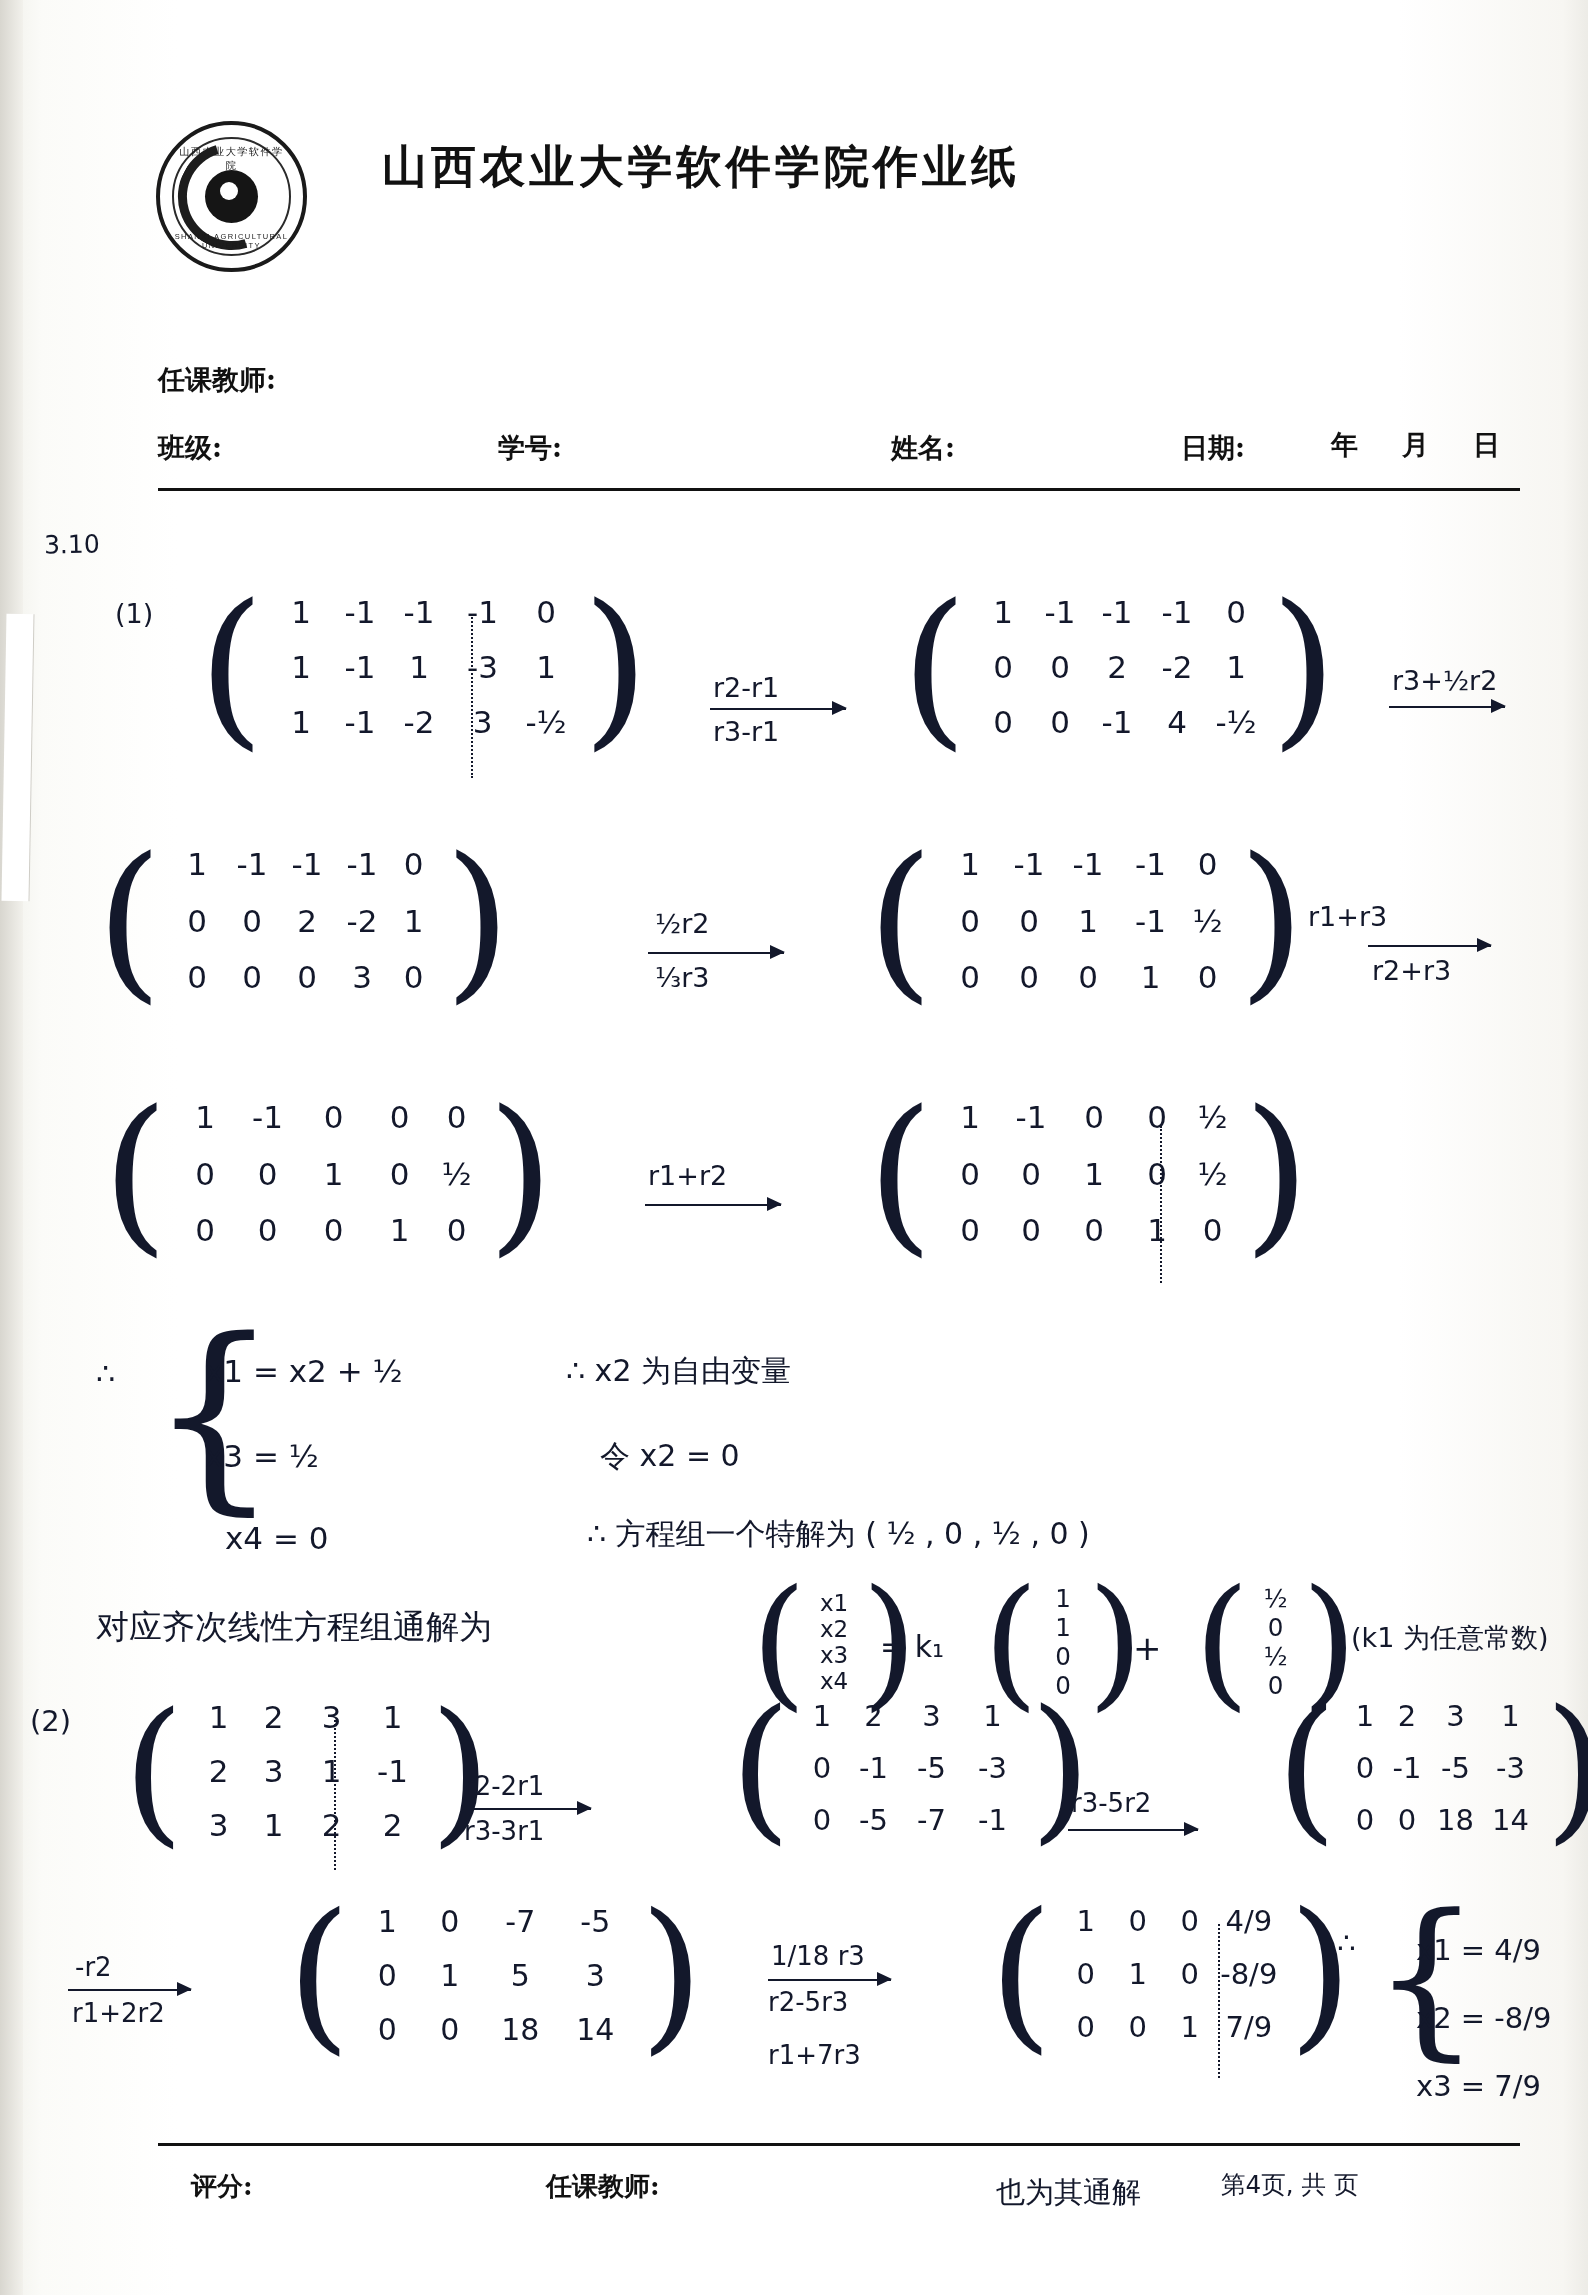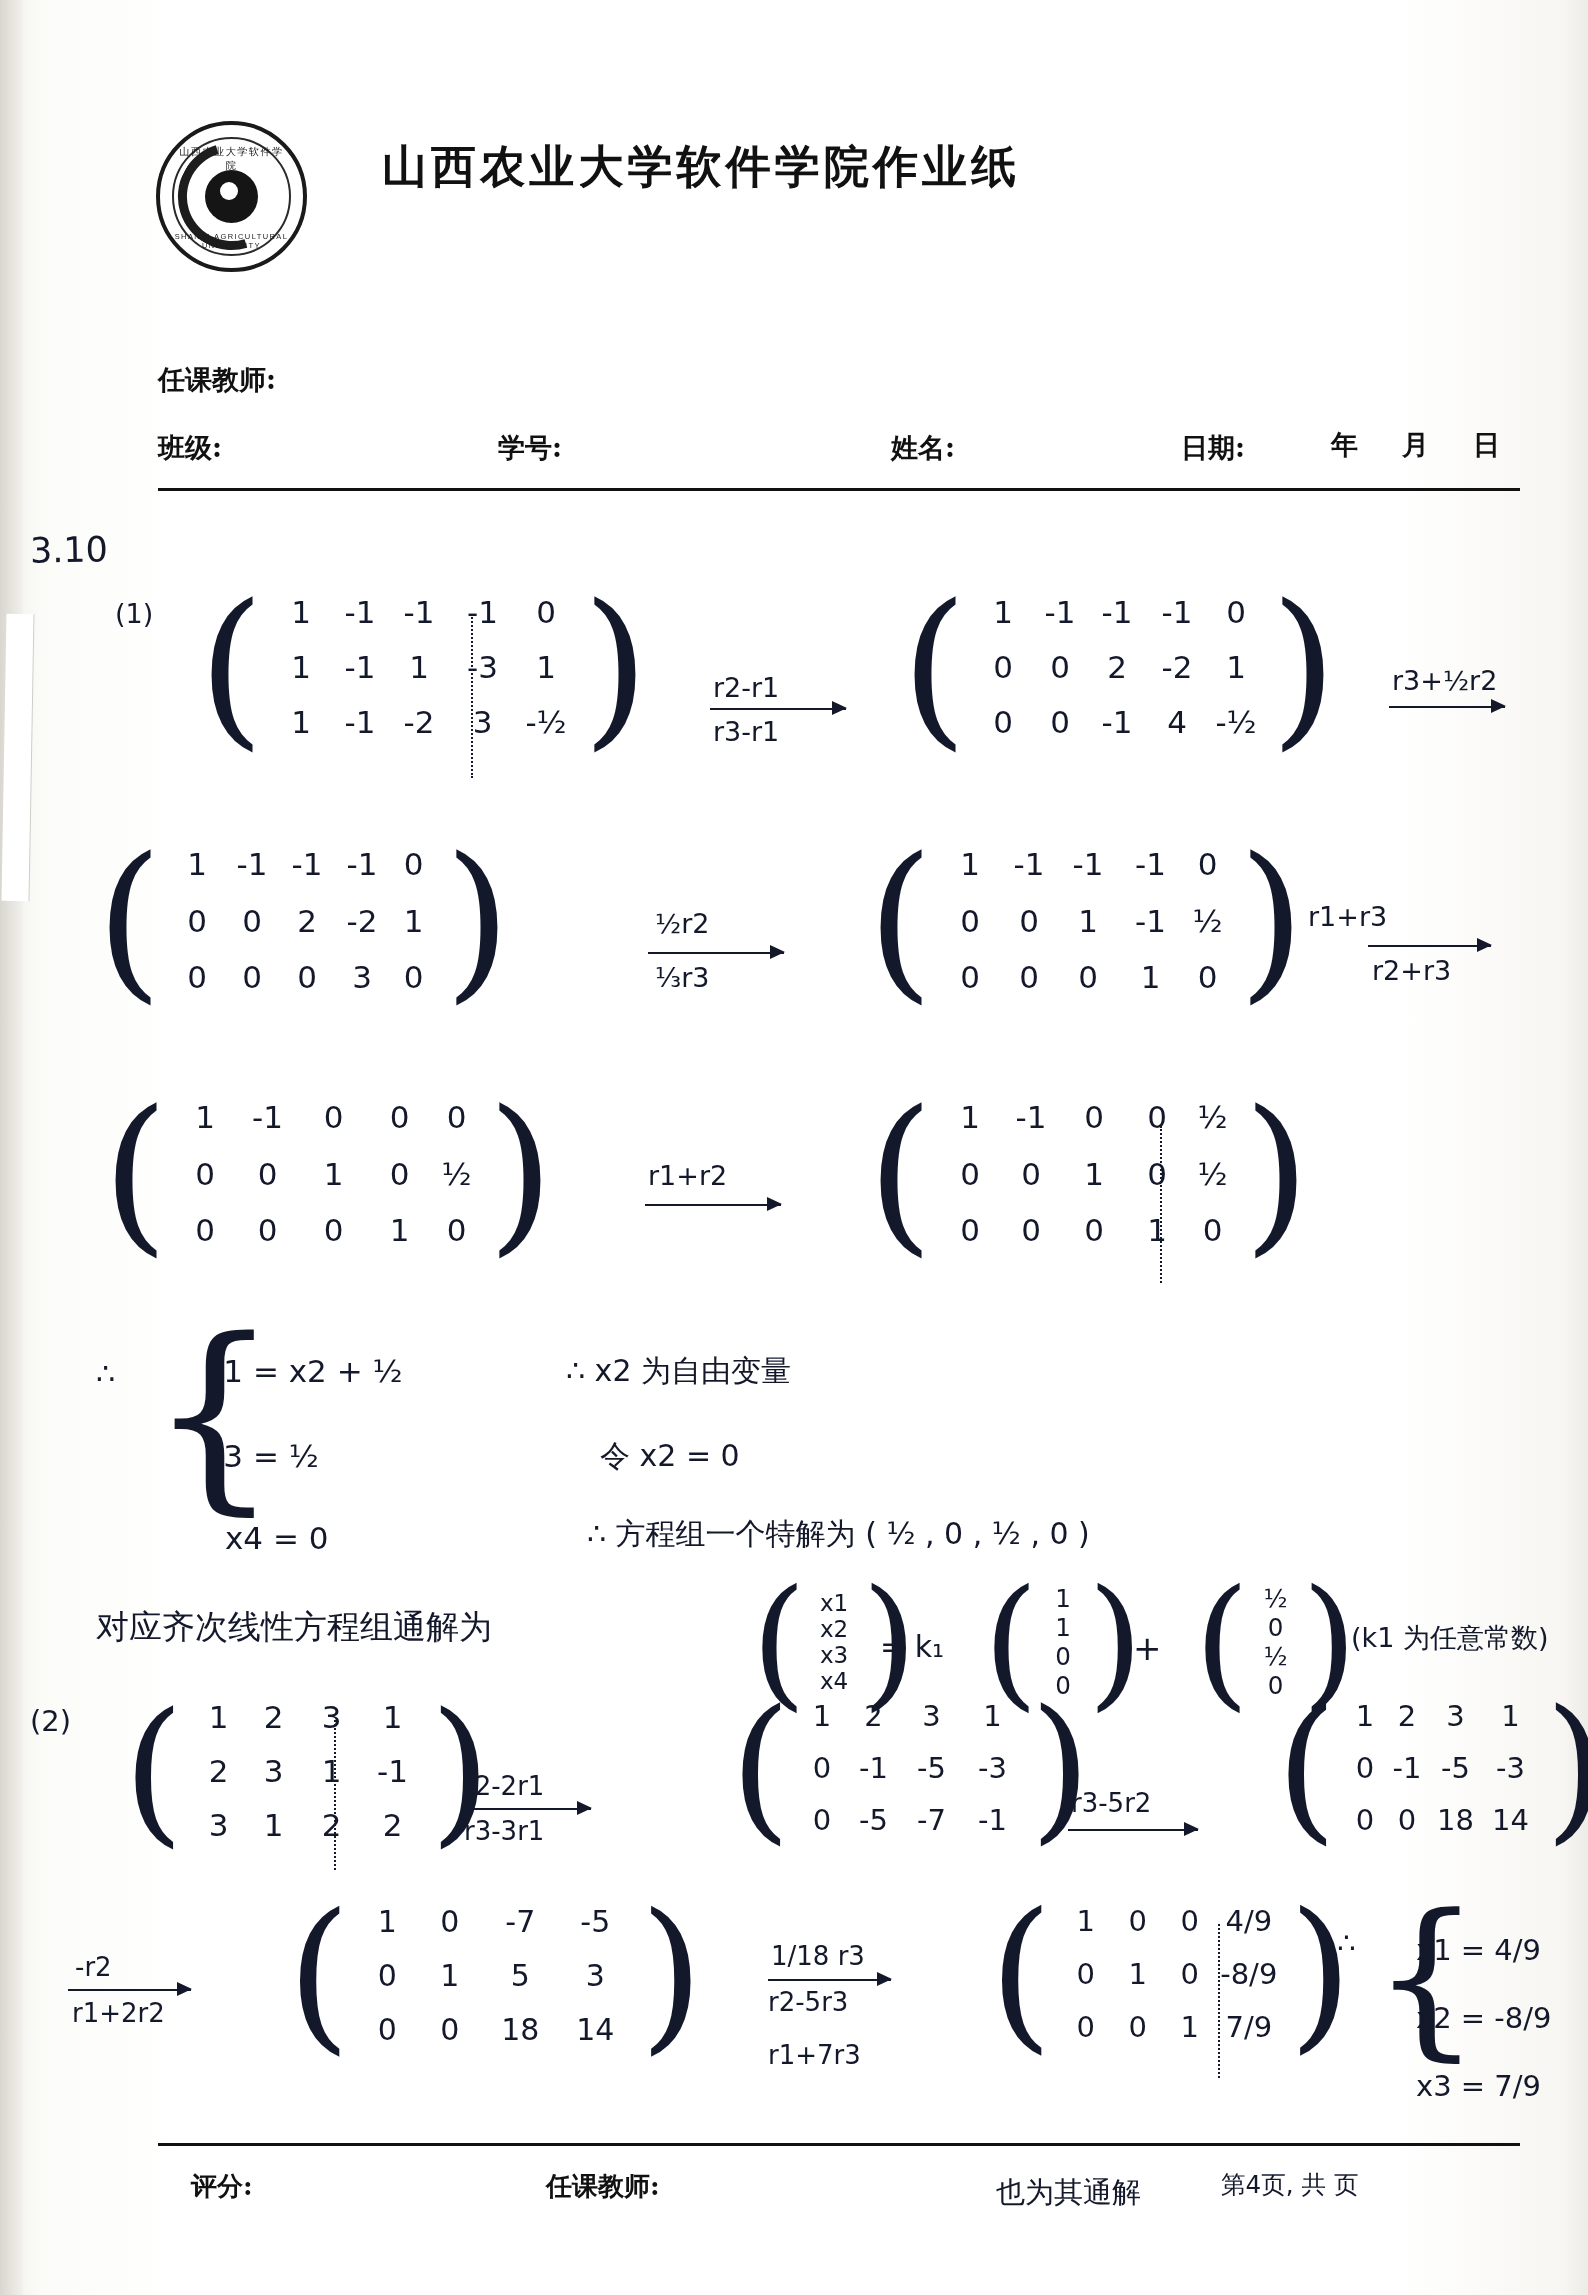--- a/index.html
+++ b/index.html
@@ -247,21 +247,21 @@
     <div class="form-row" style="left:158px; top:75px;">班级:</div>
     <div class="form-row" style="left:498px; top:75px;">学号:</div>
     <div class="form-row" style="left:843px; top:75px;margin-left:48px;">姓名:</div>
     <div class="form-row" style="left:1181px; top:75px;">日期:</div>
     <div class="form-row" style="left:1331px; top:72px;">年</div>
     <div class="form-row" style="left:1402px; top:72px;">月</div>
     <div class="form-row" style="left:1473px; top:72px;">日</div>
     <div class="rule" style="top:133px;"></div>
   </div>
 
-  <div class="hand" style="left:30px; top:532px; font-size:35px; transform:rotate(-1deg);text-align:right;">3.10</div>
+  <div class="hand" style="left:44px; top:532px; font-size:25px; transform:rotate(-1deg);text-align:right;">3.10</div>
 
   <div class="hand" style="left:115px; top:600px; font-size:27px;">(1)</div>
 
   <div class="matrix" style="left:198px; top:594px; font-size:31px;">
     <span class="paren" style="font-size:171px;">(</span>
     <div class="mrows">
       <div class="mrow" style="margin-bottom:19px;">
         <span class="mcell" style="width:59px;">1</span>
         <span class="mcell" style="width:59px;">-1</span>
         <span class="mcell" style="width:59px;">-1</span>

